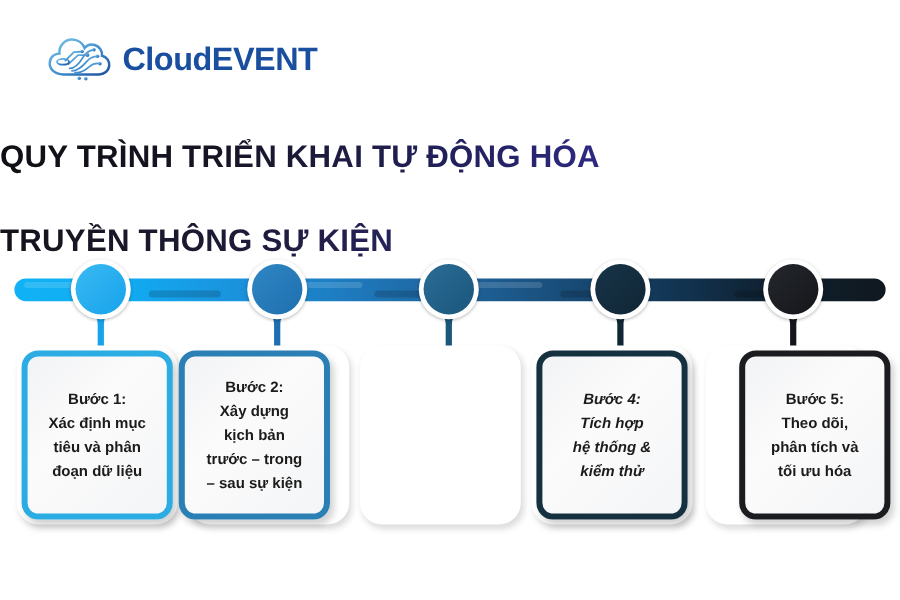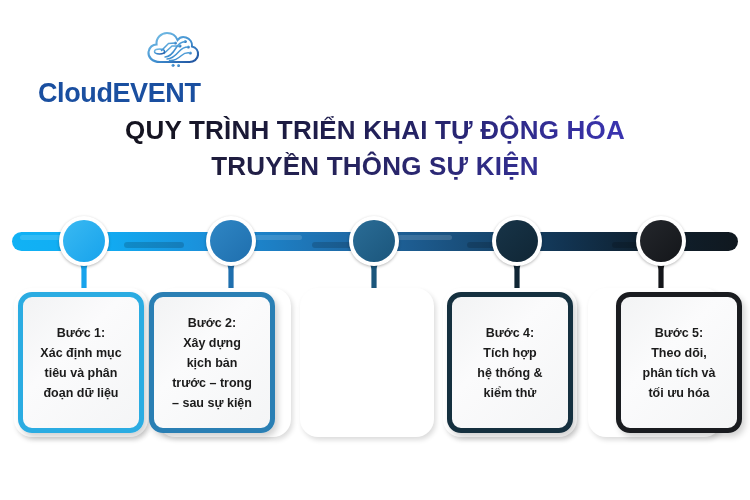--- a/index.html
+++ b/index.html
@@ -15,23 +15,22 @@
     font-family: "Liberation Sans", "DejaVu Sans", sans-serif;
     background: #ffffff;
   }
 
   
   #logo-area {
     position: absolute;
     left: 38px;
     top: 26px;
     display: flex;
-    align-items: flex-end;
+    align-items: center;
     gap: 8px;
-    flex-direction: column;
   }
   #logo-mark {
     width: 56px;
     height: 46px;
     flex: 0 0 auto;
   }
   #logo-text {
     font-size: 27px;
     font-weight: bold;
     letter-spacing: -0.4px;
@@ -39,37 +38,37 @@
     line-height: 1;
     white-space: nowrap;
   }
 
   
   #headline {
     position: absolute;
     left: 0;
     top: 112px;
     width: 750px;
-    text-align: center;
   }
   .headline-line {
     display: block;
     font-size: 26px;
     font-weight: bold;
     letter-spacing: 0.2px;
     line-height: 36px;
     white-space: nowrap;
     background-image: linear-gradient(90deg, #100f14 0%, #161524 24%, #26246b 58%, #3a33ae 82%, #4540c8 100%);
     -webkit-background-clip: text;
     background-clip: text;
     color: transparent;
     -webkit-text-fill-color: transparent;
   }
   .headline-line.second {
     background-image: linear-gradient(90deg, #14131a 0%, #1d1b36 26%, #2c2979 60%, #3c36b4 86%, #4843cb 100%);
+    margin-top: 34px;
   }
 
   
   #timeline {
     position: absolute;
     left: 0;
     top: 206px;
     width: 750px;
     height: 90px;
   }
@@ -292,21 +291,21 @@
     <div class="card-outline" style="left: 157px;"></div>
     <div class="card" style="left: 149px; border-color: rgb(42, 127, 180);">
       <div class="card-text">Bước 2:
 Xây dựng
 kịch bản
 trước – trong
 – sau sự kiện</div>
     </div>
     <div class="card-outline" style="left: 300px;"></div>
     <div class="card-outline" style="left: 443px;"></div>
-    <div class="card" style="left: 447px; border-color: rgb(21, 48, 63);">
+    <div class="card" style="left: 447px; border-color: rgb(21, 48, 63); font-style: italic;">
       <div class="card-text">Bước 4:
 Tích hợp
 hệ thống &amp;
 kiểm thử</div>
     </div>
     <div class="card-outline" style="left: 588px;"></div>
     <div class="card" style="left: 616px; border-color: rgb(26, 28, 32);">
       <div class="card-text">Bước 5:
 Theo dõi,
 phân tích và

